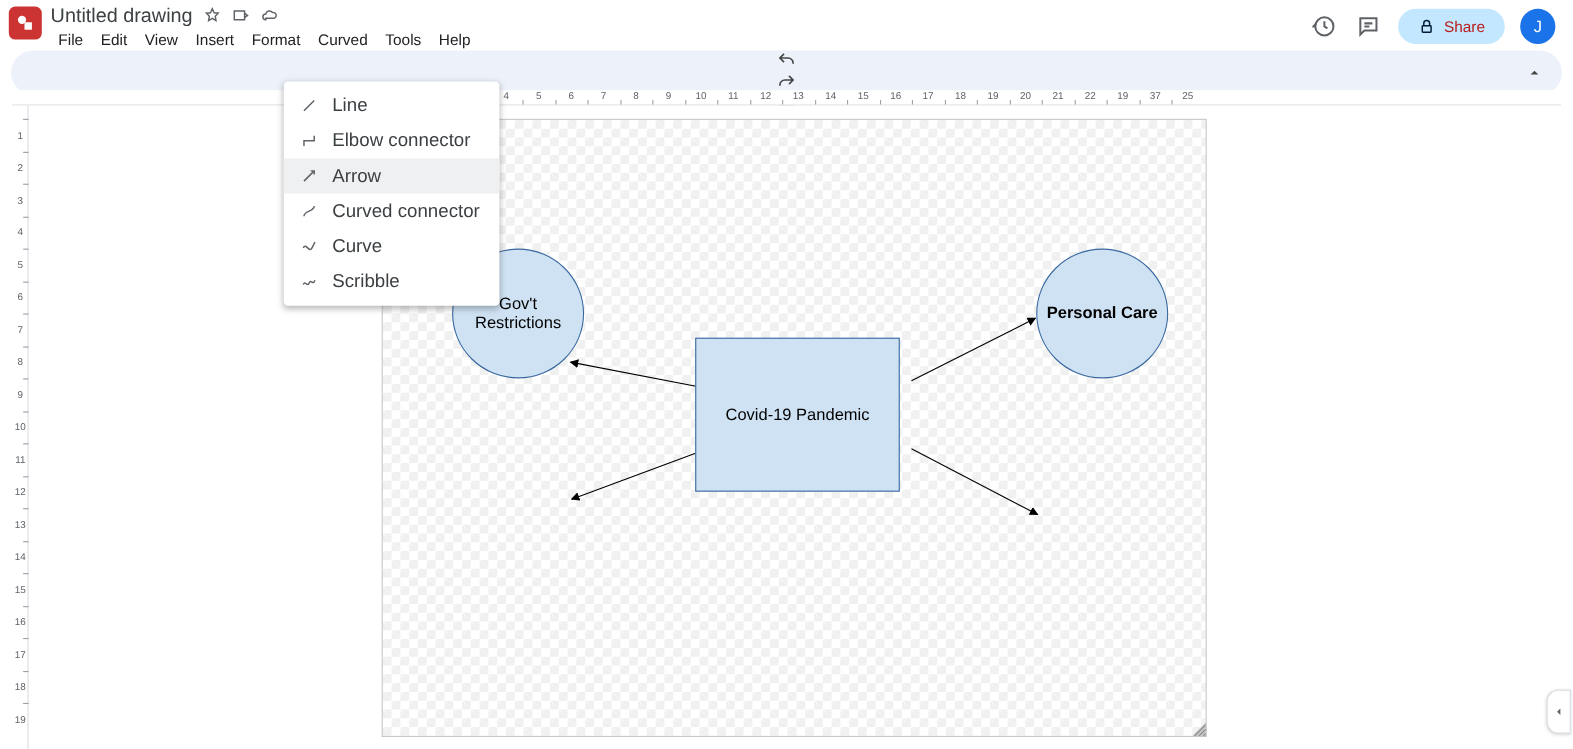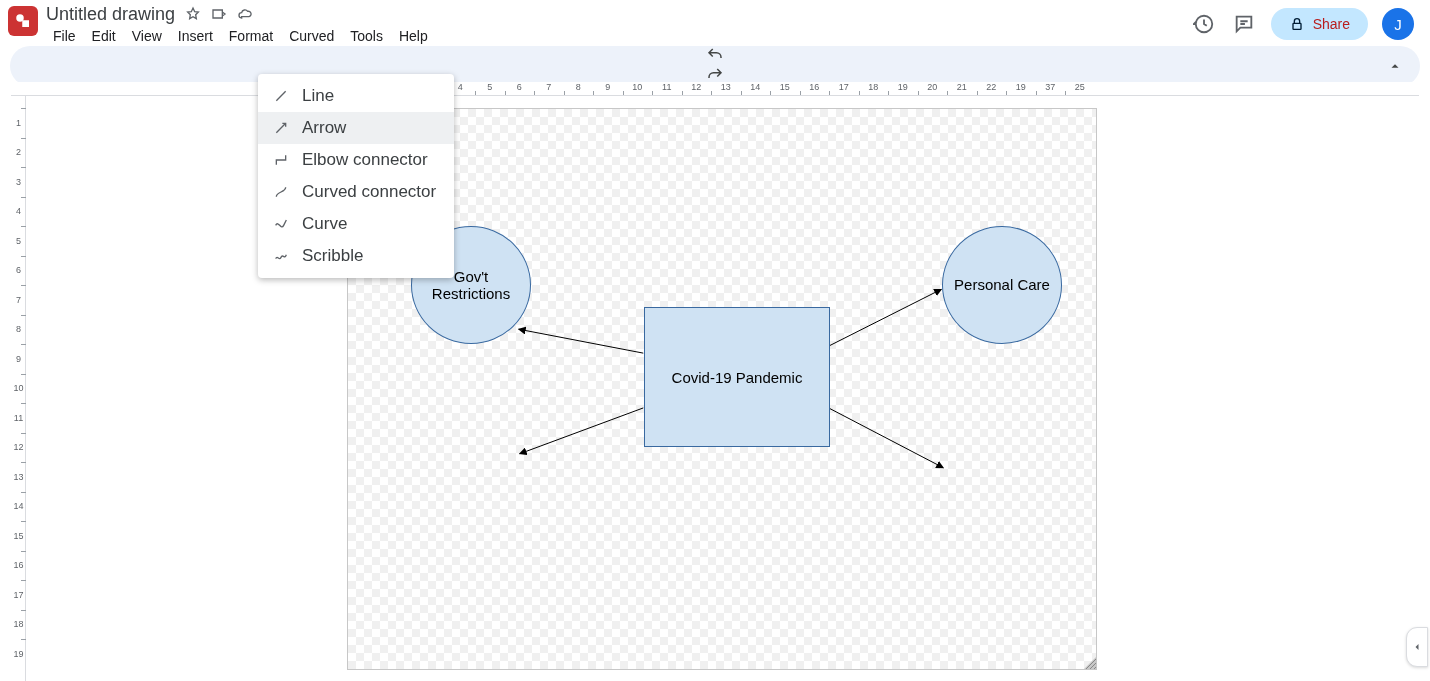--- a/index.html
+++ b/index.html
@@ -222,35 +222,35 @@
 
 <div class="dropdown">
   <div class="dd-item">
     <span class="dd-icon">
         <svg viewBox="0 0 24 24" width="16" height="16" stroke="#5f6368" stroke-width="2">
           <path d="M5 19L19 5"></path>
         </svg>
       </span>
     <span>Line</span>
   </div>
+  <div class="dd-item">
+    <span class="dd-icon">
+        <svg viewBox="0 0 24 24" width="16" height="16" stroke="#5f6368" stroke-width="2" fill="none">
+          <path d="M5 19v-7h14V5"></path>
+        </svg>
+      </span>
+    <span>Elbow connector</span>
+  </div>
   <div class="dd-item hover">
     <span class="dd-icon">
         <svg viewBox="0 0 24 24" width="16" height="16" stroke="#5f6368" stroke-width="2" fill="none">
           <path d="M5 19L19 5 M14 5h5v5"></path>
         </svg>
       </span>
     <span>Arrow</span>
-  </div>
-  <div class="dd-item">
-    <span class="dd-icon">
-        <svg viewBox="0 0 24 24" width="16" height="16" stroke="#5f6368" stroke-width="2" fill="none">
-          <path d="M5 19v-7h14V5"></path>
-        </svg>
-      </span>
-    <span>Elbow connector</span>
   </div>
   <div class="dd-item">
     <span class="dd-icon">
         <svg viewBox="0 0 24 24" width="16" height="16" stroke="#5f6368" stroke-width="2" fill="none">
           <path d="M5 19c0-8 14-6 14-14"></path>
         </svg>
       </span>
     <span>Curved connector</span>
   </div>
   <div class="dd-item">
@@ -421,27 +421,27 @@
         <marker id="arrowhead" markerWidth="8" markerHeight="8" refX="7" refY="4" orient="auto">
           <path d="M0 0L8 4L0 8z" fill="#000"></path>
         </marker>
       </defs>
       <line x1="296" y1="245" x2="171" y2="221" stroke="#000" stroke-width="1" marker-end="url(#arrowhead)"></line>
       <line x1="296" y1="300" x2="172" y2="346" stroke="#000" stroke-width="1" marker-end="url(#arrowhead)"></line>
       <line x1="482" y1="238" x2="595" y2="181" stroke="#000" stroke-width="1" marker-end="url(#arrowhead)"></line>
       <line x1="482" y1="300" x2="597" y2="360" stroke="#000" stroke-width="1" marker-end="url(#arrowhead)"></line>
     </svg>
 
-    <div class="shape-rect" style="left:296px; top:198px;">
+    <div class="shape-rect" style="left:284px; top:198px;">
       <span>Covid-19 Pandemic</span>
     </div>
     <div class="shape-circle" style="left:63px; top:117px;">
       <span>Gov't Restrictions</span>
     </div>
-    <div class="shape-circle" style="left:594px; top:117px;">
+    <div class="shape-circle" style="left:594px; top:117px;font-weight:bold;">
       <span>Personal Care</span>
     </div>
 
     <div class="page-resize">
       <svg viewBox="0 0 14 14">
           <path d="M14 0v14H0z" fill="#c7c7c7"></path>
           <path d="M3 13l10-10M7 13l6-6M11 13l2-2" stroke="#888" stroke-width="1"></path>
         </svg>
     </div>
   </div>

